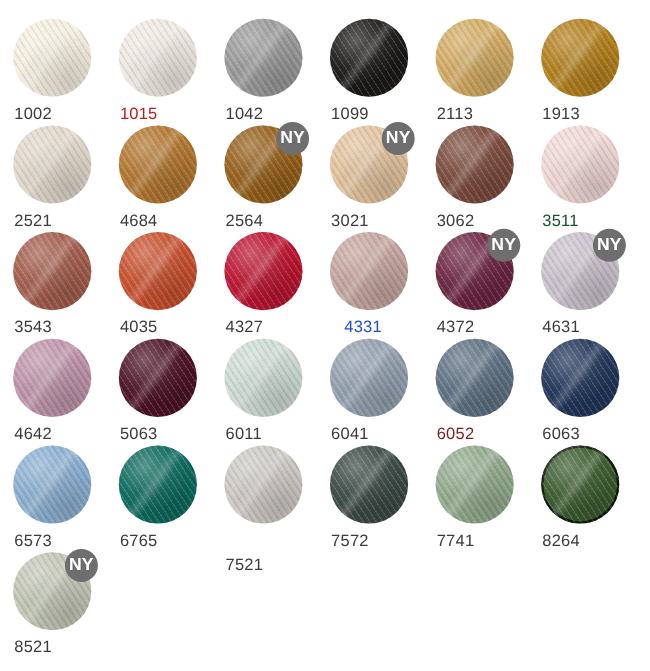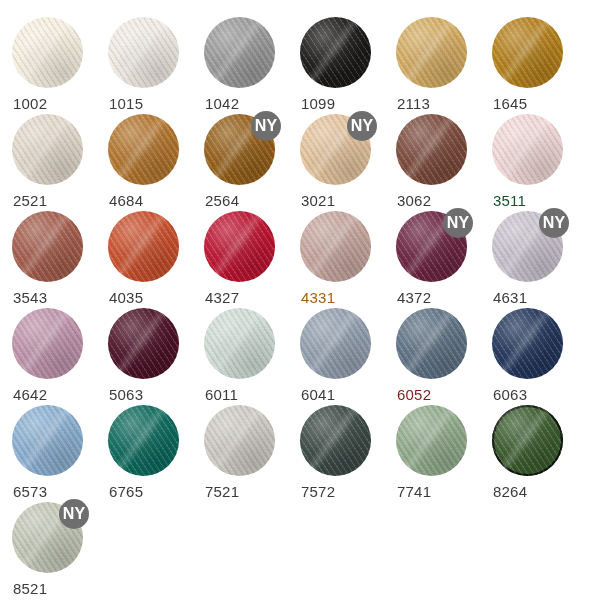--- a/index.html
+++ b/index.html
@@ -128,21 +128,21 @@
     <div class="swatch-cell">
       <div class="ball-wrap">
         <div class="ball" style="background-color: rgb(246, 239, 224);"></div>
       </div>
       <div class="swatch-label" style="color: rgb(59, 59, 59);">1002</div>
     </div>
     <div class="swatch-cell">
       <div class="ball-wrap">
         <div class="ball" style="background-color: rgb(239, 234, 226);"></div>
       </div>
-      <div class="swatch-label" style="color: #404040;">1015</div>
+      <div class="swatch-label" style="color: #b91c1c;">1015</div>
     </div>
     <div class="swatch-cell">
       <div class="ball-wrap">
         <div class="ball" style="background-color: rgb(154, 154, 154);"></div>
       </div>
       <div class="swatch-label" style="color: rgb(59, 59, 59);">1042</div>
     </div>
     <div class="swatch-cell">
       <div class="ball-wrap">
         <div class="ball" style="background-color: rgb(27, 26, 24);"></div>
@@ -152,21 +152,21 @@
     <div class="swatch-cell">
       <div class="ball-wrap">
         <div class="ball" style="background-color: rgb(212, 172, 99);"></div>
       </div>
       <div class="swatch-label" style="color: rgb(59, 59, 59);">2113</div>
     </div>
     <div class="swatch-cell">
       <div class="ball-wrap">
         <div class="ball" style="background-color: rgb(180, 128, 27);"></div>
       </div>
-      <div class="swatch-label" style="color: rgb(59, 59, 59);">1645</div>
+      <div class="swatch-label" style="color: rgb(59, 59, 59);">1913</div>
     </div>
     <div class="swatch-cell">
       <div class="ball-wrap">
         <div class="ball" style="background-color: rgb(226, 216, 203);"></div>
       </div>
       <div class="swatch-label" style="color: rgb(59, 59, 59);">2521</div>
     </div>
     <div class="swatch-cell">
       <div class="ball-wrap">
         <div class="ball" style="background-color: rgb(179, 118, 47);"></div>
@@ -214,21 +214,21 @@
     <div class="swatch-cell">
       <div class="ball-wrap">
         <div class="ball" style="background-color: rgb(189, 20, 48);"></div>
       </div>
       <div class="swatch-label" style="color: rgb(59, 59, 59);">4327</div>
     </div>
     <div class="swatch-cell">
       <div class="ball-wrap">
         <div class="ball" style="background-color: rgb(198, 166, 158);"></div>
       </div>
-      <div class="swatch-label" style="color: #a16207;">4331</div>
+      <div class="swatch-label" style="color: #1d4ed8; margin-left: 12px;">4331</div>
     </div>
     <div class="swatch-cell">
       <div class="ball-wrap">
         <div class="ball" style="background-color: rgb(108, 37, 65);"></div>
         <div class="ny-badge" style="background: rgb(110, 110, 110);">NY</div>
       </div>
       <div class="swatch-label" style="color: rgb(59, 59, 59);">4372</div>
     </div>
     <div class="swatch-cell">
       <div class="ball-wrap">
@@ -282,21 +282,21 @@
     <div class="swatch-cell">
       <div class="ball-wrap">
         <div class="ball" style="background-color: rgb(13, 106, 93);"></div>
       </div>
       <div class="swatch-label" style="color: rgb(59, 59, 59);">6765</div>
     </div>
     <div class="swatch-cell">
       <div class="ball-wrap">
         <div class="ball" style="background-color: rgb(205, 202, 195);"></div>
       </div>
-      <div class="swatch-label" style="color: rgb(59, 59, 59);">7521</div>
+      <div class="swatch-label" style="color: rgb(59, 59, 59); margin-top: 22px;">7521</div>
     </div>
     <div class="swatch-cell">
       <div class="ball-wrap">
         <div class="ball" style="background-color: rgb(60, 74, 70);"></div>
       </div>
       <div class="swatch-label" style="color: rgb(59, 59, 59);">7572</div>
     </div>
     <div class="swatch-cell">
       <div class="ball-wrap">
         <div class="ball" style="background-color: rgb(146, 171, 141);"></div>

